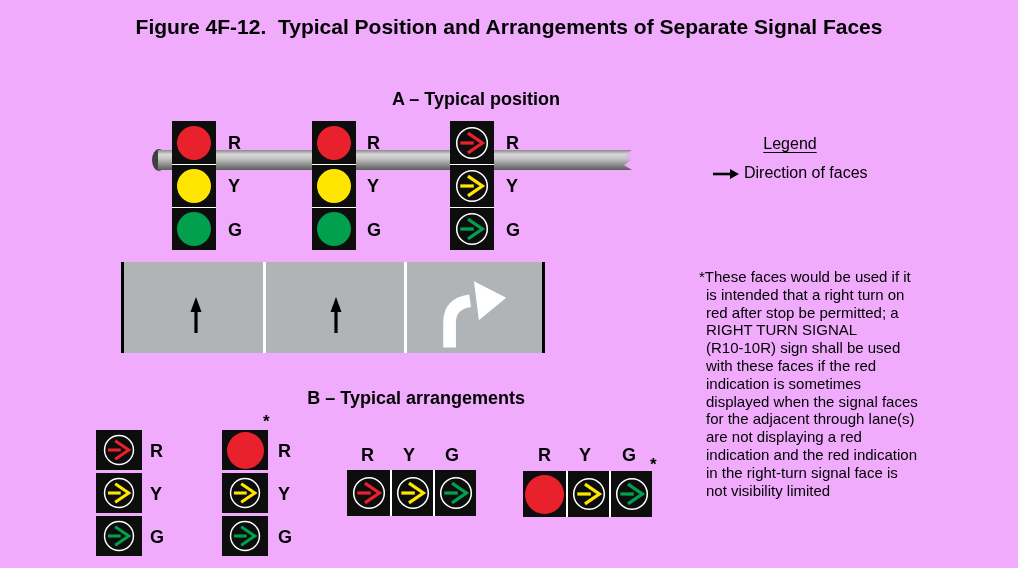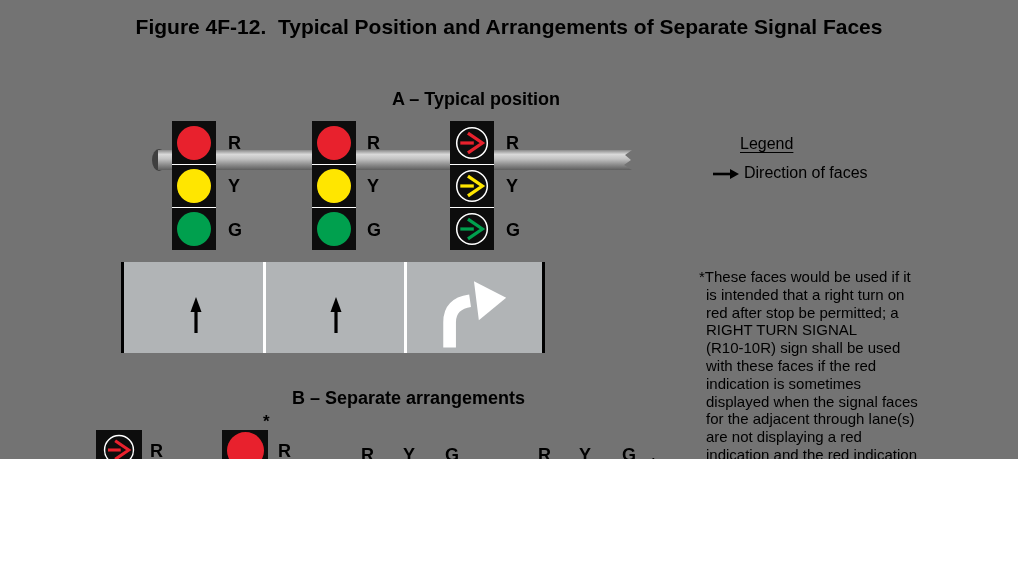--- a/index.html
+++ b/index.html
@@ -1,18 +1,18 @@
 <!DOCTYPE html>
 <html style="--signal-red: #e8212d; --signal-yellow: #ffe600; --signal-green: #00a04e; --road-gray: #b1b4b6; --housing-black: #0d0d0d;"><head>
 <meta charset="utf-8">
 <style>
   * { margin:0; padding:0; box-sizing:border-box; }
   body { background:#ffffff; font-family:"Liberation Sans", sans-serif; }
   #figure {
-    position:relative; width:1018px; height:459px; background:#737373; overflow:hidden;
+    position:relative; width:1018px; height:568px; background:#f0abfc; overflow:hidden;
     color:#000;
     padding-left:20px;
   }
   .abs { position:absolute; }
 
   
   .title-block { top:12px; left:0; width:1018px; text-align:center; font-weight:bold;
                  font-size:21px; line-height:30px; }
   .title-line { white-space:pre-wrap; }
   .sec-heading { font-weight:bold; font-size:18px; text-align:right; }
@@ -53,21 +53,21 @@
   .c-red    { color:var(--signal-red); }
   .c-yellow { color:var(--signal-yellow); }
   .c-green  { color:var(--signal-green); }
 
   
   .road { left:121px; top:262px; width:424px; height:91px; background:var(--road-gray);
           border-left:3px solid #000; border-right:3px solid #000; }
   .lane-line { position:absolute; top:0; width:3px; height:91px; background:#fff; }
 
   
-  .legend-heading { left:740px; top:135px; width:100px; text-align:left; font-size:16px;
+  .legend-heading { left:740px; top:135px; width:100px; text-align:center; font-size:16px;
                     text-decoration:underline; text-underline-offset:3px; }
   .legend-item-label { left:744px; top:164px; font-size:16px; }
 
   
   .note { left:699px; top:268px; width:285px; font-size:15px; line-height:17.8px;
           white-space:pre-line; text-indent:-7px; padding-left:7px; }
 </style>
 </head>
 <body>
 
@@ -168,21 +168,21 @@
   <svg class="abs" style="left:188px;top:297px;color:#000;" width="16" height="36">
       <use href="#straight-sym"></use>
     </svg>
   <svg class="abs" style="left:328px;top:297px;color:#000;" width="16" height="36">
       <use href="#straight-sym"></use>
     </svg>
   <svg class="abs" style="left:434px;top:271px;color:#fff;" width="78" height="77">
       <use href="#turn-sym"></use>
     </svg>
 
-  <div class="abs sec-heading" style="left:230px;top:388px;width:295px;">B – Separate arrangements</div>
+  <div class="abs sec-heading" style="left:230px;top:388px;width:295px;">B – Typical arrangements</div>
 
   <div class="abs sig sig-v sig-vB" style="left:96px;top:430px;">
     <div class="secB">
         <svg class="alight c-red" width="34" height="34">
           <use href="#arrow-sym"></use>
         </svg>
       </div>
     <div class="secB">
         <svg class="alight c-yellow" width="34" height="34">
           <use href="#arrow-sym"></use>

